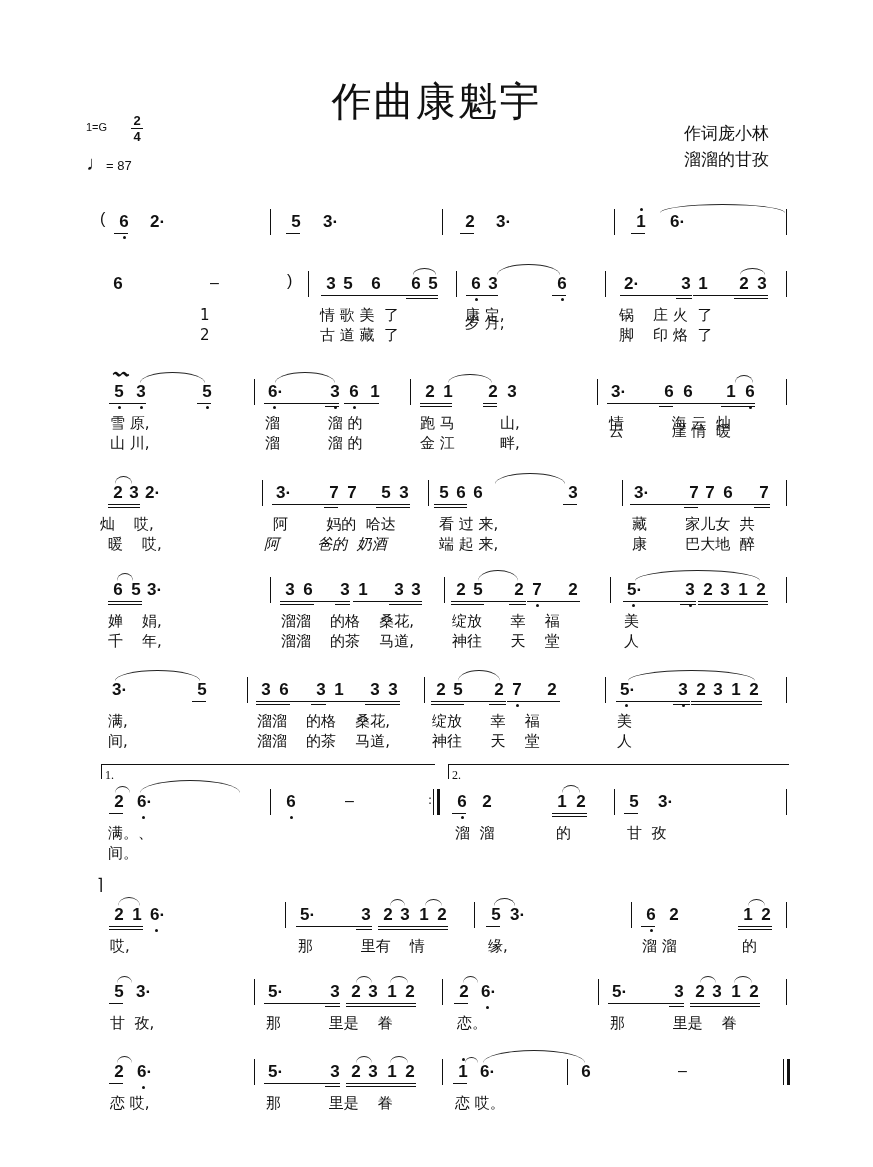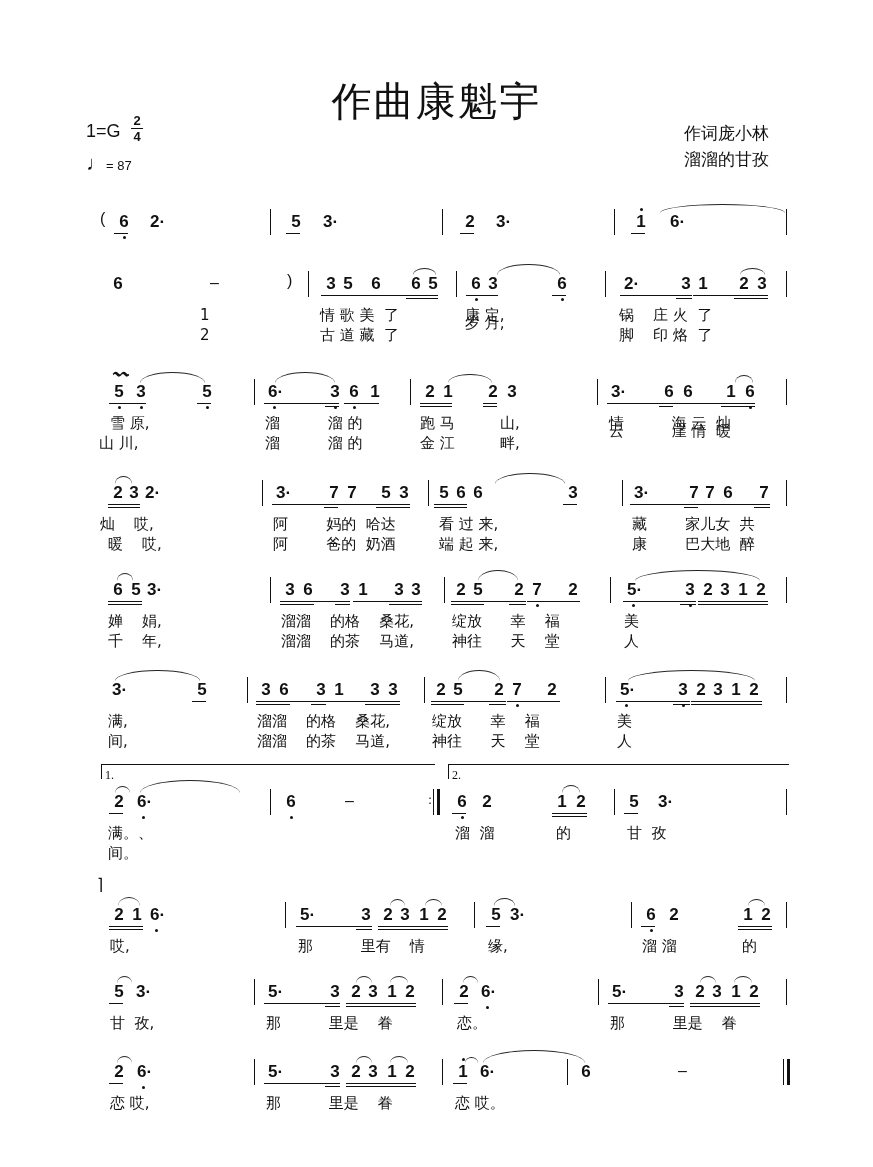--- a/index.html
+++ b/index.html
@@ -1,18 +1,18 @@
 <!DOCTYPE html>
 <html><head>
 <meta charset="utf-8">
 <style>
   html,body{margin:0;padding:0;background:#fff;}
   body{width:873px;height:1167px;position:relative;overflow:hidden;font-family:"DejaVu Sans","Liberation Sans",sans-serif;color:#111;}
   .title{position:absolute;left:0;width:873px;top:74px;text-align:center;font-size:40px;letter-spacing:2px;font-weight:normal;}
-  .key{position:absolute;left:86px;top:121px;font-family:"Liberation Sans",sans-serif;font-size:18px;}
+  .key{position:absolute;left:86px;top:121px;font-family:"Liberation Sans",sans-serif;font-size:11px;}
   .timesig{position:absolute;left:131px;top:114px;font-family:"Liberation Sans",sans-serif;font-weight:bold;font-size:13px;line-height:13px;text-align:center;width:12px;}
   .timesig .line{border-top:1.5px solid #111;margin:1px 0;}
   .tempo{position:absolute;left:86px;top:152px;font-family:"Liberation Sans",sans-serif;font-size:13px;}
   .credits{position:absolute;left:684px;top:120px;font-size:17px;line-height:26px;}
   .sys{position:absolute;left:0;width:873px;}
   .note{position:absolute;font-family:"Liberation Sans",sans-serif;font-weight:bold;font-size:17px;width:12px;text-align:center;}
   .note .dd{position:absolute;left:5px;width:3px;height:3px;background:#111;border-radius:50%;}
   .ul{position:absolute;height:0;border-top:1.6px solid #111;}
   .bar{position:absolute;width:0;border-left:1.3px solid #111;height:26px;}
   .lyr{position:absolute;font-size:15px;white-space:pre;}
@@ -138,21 +138,21 @@
       <div class="dash" style="left: 113px; top: -22px;">〰</div>
       <div class="slur" style="left: 140px; width: 65px; top: -10px; height: 10px;"></div>
       <div class="slur" style="left: 275px; width: 60px; top: -10px; height: 10px;"></div>
       <div class="slur" style="left: 448px; width: 44px; top: -8px; height: 8px;"></div>
       <div class="slur" style="left: 735px; width: 18px; top: -7px; height: 7px;"></div>
       <div class="lyr" style="left: 110px; top: 32px;">雪 原,</div>
       <div class="lyr" style="left: 265px; top: 32px;">溜          溜 的</div>
       <div class="lyr" style="left: 420px; top: 32px;">跑 马</div>
       <div class="lyr" style="left: 500px; top: 32px;">山,</div>
       <div class="lyr" style="left: 609px; top: 32px;">情          海 云  灿</div>
-      <div class="lyr" style="left: 99px; top: 52px;">山 川,</div>
+      <div class="lyr" style="left: 110px; top: 52px;">山 川,</div>
       <div class="lyr" style="left: 265px; top: 52px;">溜          溜 的</div>
       <div class="lyr" style="left: 420px; top: 52px;">金 江</div>
       <div class="lyr" style="left: 500px; top: 52px;">畔,</div>
       <div class="lyr" style="left: 609px; top: 40px;">云          崖 情  暖</div>
     </div>
     <div class="sys" style="top: 483px; height: 80px;">
       <div class="note" style="left: 112px; top: 0px;">2</div>
       <div class="note" style="left: 128px; top: 0px;">3</div>
       <div class="note" style="left: 145px; top: 0px;">2·</div>
       <div class="note" style="left: 276px; top: 0px;">3·</div>
@@ -185,21 +185,21 @@
       <div class="bar" style="left: 428px; top: -3px;"></div>
       <div class="bar" style="left: 622px; top: -3px;"></div>
       <div class="bar" style="left: 786px; top: -3px;"></div>
       <div class="slur" style="left: 115px; width: 17px; top: -7px; height: 7px;"></div>
       <div class="slur" style="left: 495px; width: 70px; top: -10px; height: 10px;"></div>
       <div class="lyr" style="left: 100px; top: 32px;">灿    哎,</div>
       <div class="lyr" style="left: 273px; top: 32px;">阿        妈的  哈达</div>
       <div class="lyr" style="left: 439px; top: 32px;">看 过 来,</div>
       <div class="lyr" style="left: 632px; top: 32px;">藏        家儿女  共</div>
       <div class="lyr" style="left: 108px; top: 52px;">暖    哎,</div>
-      <div class="lyr" style="left: 273px; top: 52px;">阿        爸的  奶酒</div>
+      <div class="lyr" style="left: 264px; top: 52px; font-style: italic;">阿        爸的  奶酒</div>
       <div class="lyr" style="left: 439px; top: 52px;">端 起 来,</div>
       <div class="lyr" style="left: 632px; top: 52px;">康        巴大地  醉</div>
     </div>
     <div class="sys" style="top: 580px; height: 80px;">
       <div class="note" style="left: 112px; top: 0px;">6</div>
       <div class="note" style="left: 130px; top: 0px;">5</div>
       <div class="note" style="left: 147px; top: 0px;">3·</div>
       <div class="note" style="left: 284px; top: 0px;">3</div>
       <div class="note" style="left: 302px; top: 0px;">6</div>
       <div class="note" style="left: 339px; top: 0px;">3</div>

